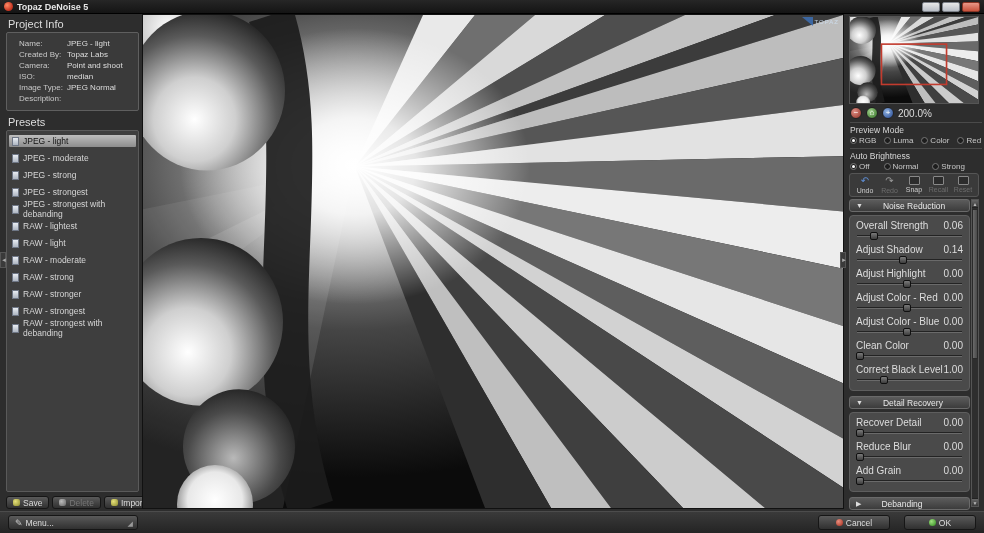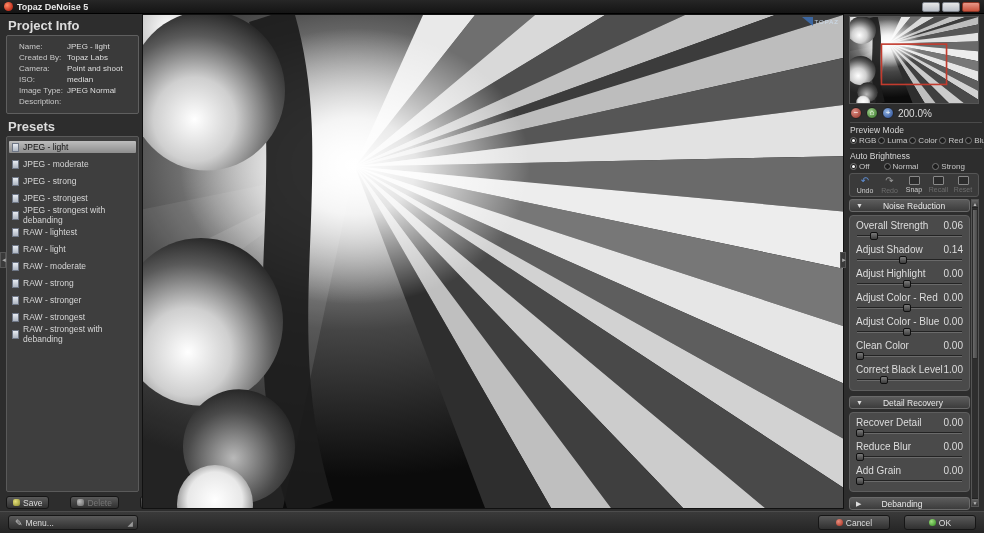--- a/index.html
+++ b/index.html
@@ -9,39 +9,39 @@
 
   
   .titlebar{position:absolute;top:0;left:0;right:0;height:14px;background:linear-gradient(#262626,#141414);display:flex;align-items:center;padding:0 4px;border-bottom:1px solid #000;}
   .app-icon{width:9px;height:9px;border-radius:50%;background:radial-gradient(circle at 35% 35%,#ff8a66,#c2301d 70%);margin-right:4px;}
   .titlebar .title{color:#e6e6e6;font-size:9px;font-weight:bold;}
   .win-controls{margin-left:auto;display:flex;gap:2px;}
   .win-btn{width:18px;height:10px;border-radius:2px;background:linear-gradient(#e8e8e8,#b9bec6);border:1px solid #7d828a;}
   .win-btn.close{background:linear-gradient(#e89787,#c8523c);border-color:#8a3526;}
 
   
-  .panel-h{color:#ddd;font-size:13px;margin:2px 0 2px 2px;font-weight:bold;}
+  .panel-h{color:#ddd;font-size:11px;margin:2px 0 2px 2px;}
   .btn{display:inline-flex;align-items:center;gap:3px;background:linear-gradient(#5a5a5a,#303030);border:1px solid #161616;border-radius:3px;color:#ddd;padding:1px 6px;height:13px;font-size:8.5px;cursor:pointer;}
   .btn.disabled{color:#777;}
   .dot{width:7px;height:7px;border-radius:50%;display:inline-block;}
 
   
   .left-panel{position:absolute;left:6px;top:16px;width:133px;bottom:24px;display:flex;flex-direction:column;}
   .proj-box{border:1px solid #5f5f5f;border-radius:2px;background:#3a3a3a;padding:3px 4px 5px 4px;}
   .proj-fields{margin:3px 0 0 8px;}
   .pf-row{display:flex;margin-bottom:2px;}
   .pf-row .lab{width:48px;color:#c9c9c9;font-size:8px;}
   .pf-row .val{color:#dedede;font-size:8px;}
   .desc-box{background:#5c5c5c;border:1px solid #777;height:30px;margin:1px 2px 0 6px;padding:2px 3px;color:#eee;font-size:8px;border-radius:1px;}
   .presets-wrap{flex:1;display:flex;flex-direction:column;margin-top:3px;min-height:0;}
   .preset-list{flex:1;background:#3e3e3e;border:1px solid #5a5a5a;border-radius:2px;padding:4px 2px;overflow:hidden;}
   .preset-item{display:flex;align-items:center;gap:4px;height:12px;padding:0 3px;margin-bottom:5px;color:#d6d6d6;font-size:8.5px;cursor:pointer;border-radius:1px;}
   .preset-item.sel{background:linear-gradient(#bdbdbd,#8d8d8d);color:#101010;}
   .picon{width:7px;height:9px;background:linear-gradient(#e8ecf2,#aeb6c2);border:1px solid #6f7786;flex:none;}
-  .preset-btns{display:flex;gap:21px;margin-top:4px;}
+  .preset-btns{display:flex;gap:3px;margin-top:4px;}
   .mini-ic{width:7px;height:7px;border-radius:2px;background:radial-gradient(circle at 35% 35%,#e6e07a,#8a8a2e);}
   .mini-ic.gray{background:radial-gradient(circle at 35% 35%,#bbb,#666);}
 
   
   .center{position:absolute;left:142px;right:140px;top:14px;bottom:24px;display:flex;flex-direction:column;}
   .tabbar{height:14px;display:flex;gap:2px;padding-left:2px;background:#262626;}
   .tab{display:flex;align-items:center;gap:4px;padding:0 9px;font-size:8.5px;color:#ccc;background:#333;border:1px solid #1d1d1d;border-bottom:none;border-radius:3px 3px 0 0;cursor:pointer;}
   .tab.active{background:#474747;color:#eee;}
   .canvas{position:relative;flex:1;background:#000;border:1px solid #111;overflow:hidden;}
   .canvas svg{display:block;width:100%;height:100%;}
@@ -53,21 +53,21 @@
   .right-panel{position:absolute;right:2px;top:16px;width:136px;bottom:24px;}
   .nav-thumb{position:relative;width:130px;height:88px;margin-left:3px;border:1px solid #555;background:#000;}
   .nav-thumb svg{display:block;width:100%;height:100%;}
   .zoom-row{display:flex;align-items:center;gap:4px;margin:3px 0 2px 4px;}
   .mag{width:12px;height:12px;border-radius:50%;border:1px solid #222;display:flex;align-items:center;justify-content:center;color:#fff;font-size:8px;line-height:1;cursor:pointer;}
   .mag.out{background:radial-gradient(circle at 35% 35%,#e08f85,#8f2f23);}
   .mag.fit{background:radial-gradient(circle at 35% 35%,#9fd08a,#2f6d23);}
   .mag.in{background:radial-gradient(circle at 35% 35%,#8fb2e0,#23458f);}
   .zoom-val{color:#ddd;font-size:10px;}
   .sect-label{color:#d8d8d8;font-size:8.5px;margin:3px 0 1px 4px;border-top:1px solid #4a4a4a;padding-top:2px;}
-  .radio-row{display:flex;align-items:center;margin:1px 0 2px 4px;gap:2px;flex-wrap:nowrap;}
+  .radio-row{display:flex;align-items:center;margin:1px 0 2px 4px;gap:8px;flex-wrap:nowrap;}
   .radio{display:flex;align-items:center;gap:2px;color:#c8c8c8;font-size:8px;cursor:pointer;white-space:nowrap;}
   .rdot{width:7px;height:7px;border-radius:50%;background:#1d1d1d;border:1px solid #777;position:relative;flex:none;}
   .radio.sel .rdot:after{content:"";position:absolute;left:1px;top:1px;width:3px;height:3px;border-radius:50%;background:#fff;}
   .hist-row{display:flex;justify-content:space-between;background:#3a3a3a;border:1px solid #555;border-radius:3px;margin:2px 3px;padding:2px 4px;}
   .hist-btn{width:22px;display:flex;flex-direction:column;align-items:center;gap:1px;cursor:pointer;}
   .hist-btn .ic{font-size:10px;line-height:10px;color:#9a9a9a;}
   .hist-btn.blue .ic{color:#5f8fd6;}
   .hist-btn .bl{font-size:7px;color:#ccc;}
   .hist-btn.disabled .bl{color:#6d6d6d;}
   .hist-btn .icbox{width:11px;height:9px;border:1px solid #888;border-radius:1px;background:#2c2c2c;}

